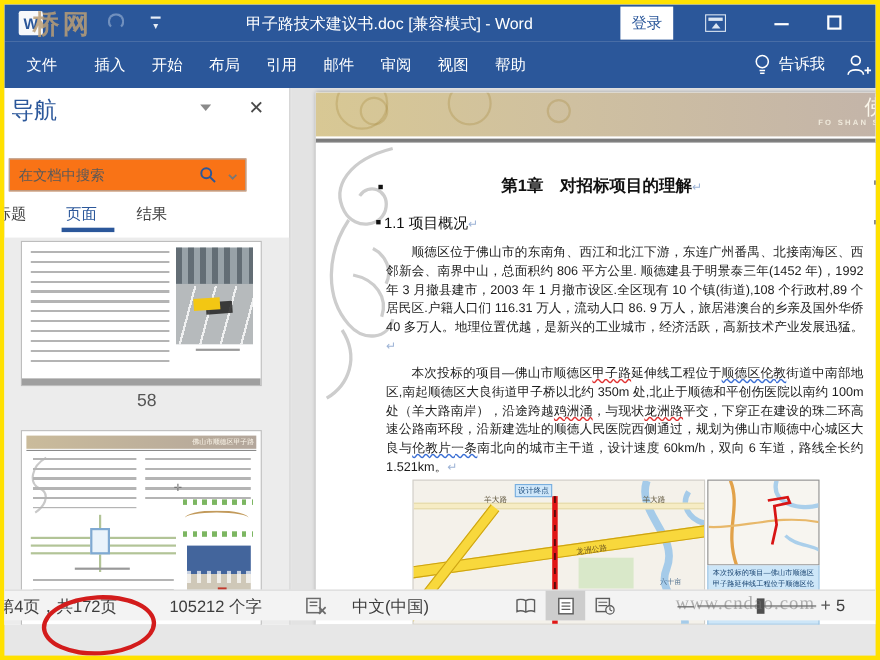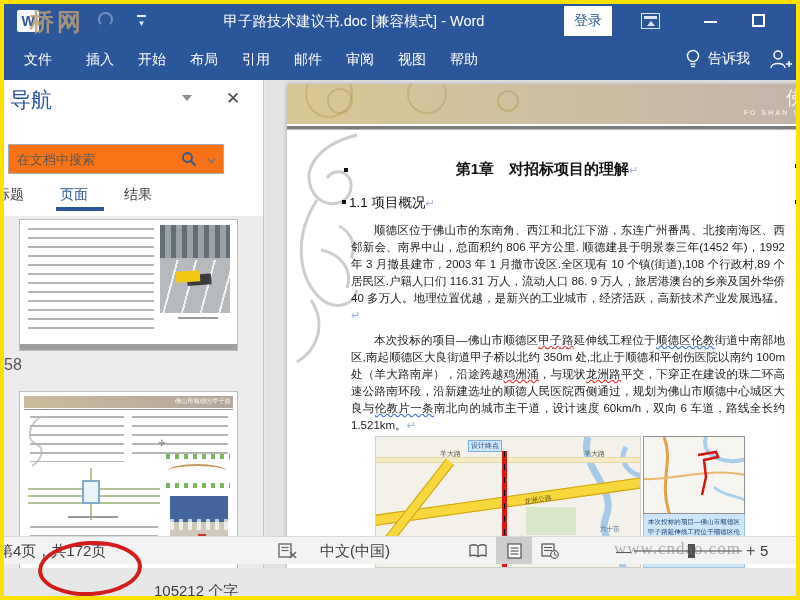--- a/index.html
+++ b/index.html
@@ -72,21 +72,21 @@
   .t1img { position:absolute; left:140px; top:5px; width:70px; height:88px;
            background:linear-gradient(180deg,#98a2a8 0 38%,#b6babc 38% 100%); }
   .t1img .bld { position:absolute; left:0; top:0; width:100%; height:38%;
            background:repeating-linear-gradient(90deg,rgba(55,66,75,.55) 0 5px,transparent 5px 11px); }
   .t1img .dash { position:absolute; left:0; top:40%; width:100%; height:60%;
            background:repeating-linear-gradient(105deg,transparent 0 16px,rgba(255,255,255,.8) 16px 18px); }
   .t1bus { position:absolute; left:16px; top:46px; width:24px; height:11px; background:#f3c713;
            box-shadow:11px 4px 0 rgba(35,35,35,.85); transform:rotate(-4deg); }
   .t1cap { position:absolute; left:158px; top:97px; width:40px; height:2px; background:#9a9a9a; }
   .pageedge { position:absolute; left:0; bottom:0; width:100%; height:6px; background:#9f9f9f; }
-  .thumb-pagenum { position:absolute; left:0; top:140px; width:100%; 
+  .thumb-pagenum { position:absolute; left:0; top:140px; width:100%; text-align:center;
                    font-size:16px; color:#555; }
 
   .t2band { position:absolute; left:4px; top:4px; width:209px; height:12px;
             background:linear-gradient(90deg,#cabb9b,#b3a69b); overflow:hidden; }
   .t2band span { position:absolute; right:2px; top:1px; font-size:8px; transform:scale(.78); transform-origin:right top;
             color:#fdf8ec; white-space:nowrap; }
   .t2rule { position:absolute; left:4px; top:17px; width:209px; height:1px; background:#8a8a8a; }
   .t2colL { position:absolute; left:10px; top:24px; width:94px; height:46px; }
   .t2colR { position:absolute; left:112px; top:24px; width:96px; height:40px; }
   .t2diagram { position:absolute; left:8px; top:76px; width:132px; height:52px; background:#fff; }
@@ -152,21 +152,21 @@
   .inset { position:absolute; left:268px; top:0; width:102px; height:78px; background:#f7f5f0;
            border:1px solid #909090; overflow:hidden; }
   .mapcaption { position:absolute; left:268px; top:78px; width:102px; height:54px; background:#cde6f8;
            border:1px solid #9dc3e2; border-top:none; font-size:6.5px; line-height:10px; color:#15406e;
            padding:3px 4px; text-align:justify; overflow:hidden; }
 
   
   .statusbar { position:absolute; left:0; top:532px; width:792px; height:28px; background:#f3f3f3;
                border-top:1px solid #d8d8d8; font-size:15px; color:#3d3d3d; }
   .sb-item { position:absolute; top:5px; white-space:nowrap; cursor:pointer; }
-  .sb-page { left:-6px; } .sb-words { left:150px;margin-top:40px; } .sb-lang { left:316px; }
+  .sb-page { left:-6px; } .sb-words { left:150px; } .sb-lang { left:316px; }
   .sb-proof { position:absolute; left:274px; top:6px; cursor:pointer; }
   .views { position:absolute; left:456px; top:0; height:27px; display:flex; }
   .viewbtn { width:36px; height:27px; display:flex; align-items:center; justify-content:center; cursor:pointer; }
   .viewbtn.active { background:#cdcdcd; }
   .zoom-out { left:612px; color:#555; } .zoom-in { left:742px; color:#555; font-size:16px; }
   .zoom-track { position:absolute; left:630px; top:13px; width:108px; height:2px; background:#9c9c9c; cursor:pointer; }
   .zoom-thumb { position:absolute; left:684px; top:7px; width:7px; height:14px; background:#4f4f4f; cursor:pointer; }
   .zoom-val { left:756px; }
   .wm-url { position:absolute; left:610px; top:2px; font-family:"Liberation Serif",serif; font-size:17px;
             letter-spacing:1px; color:rgba(115,115,115,.55); pointer-events:none; }

